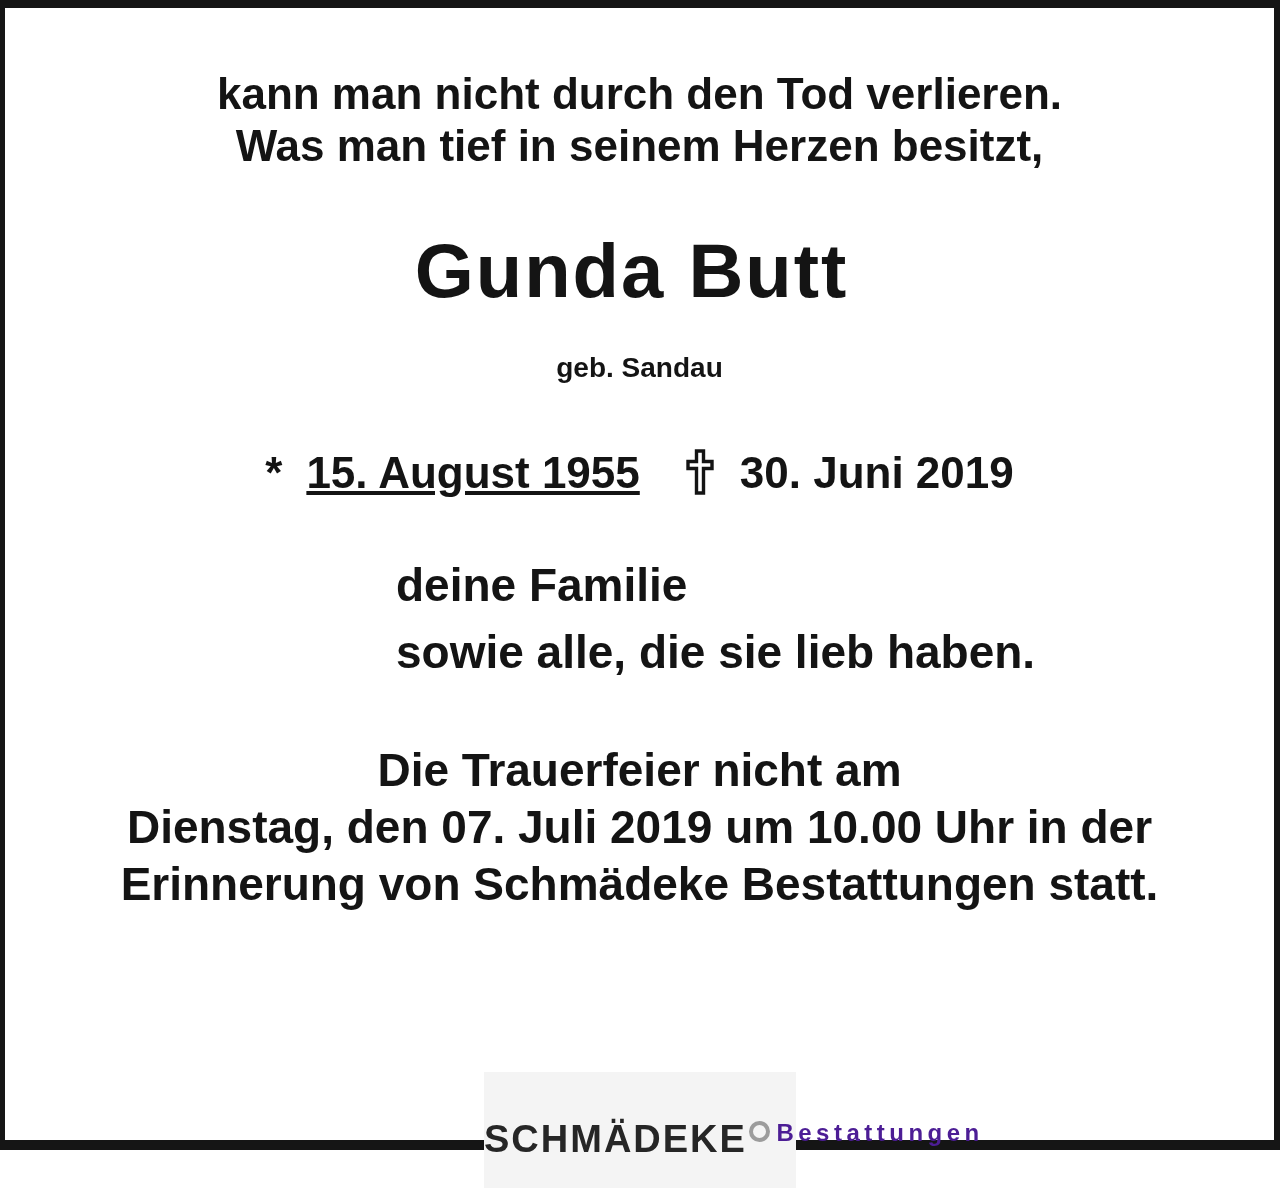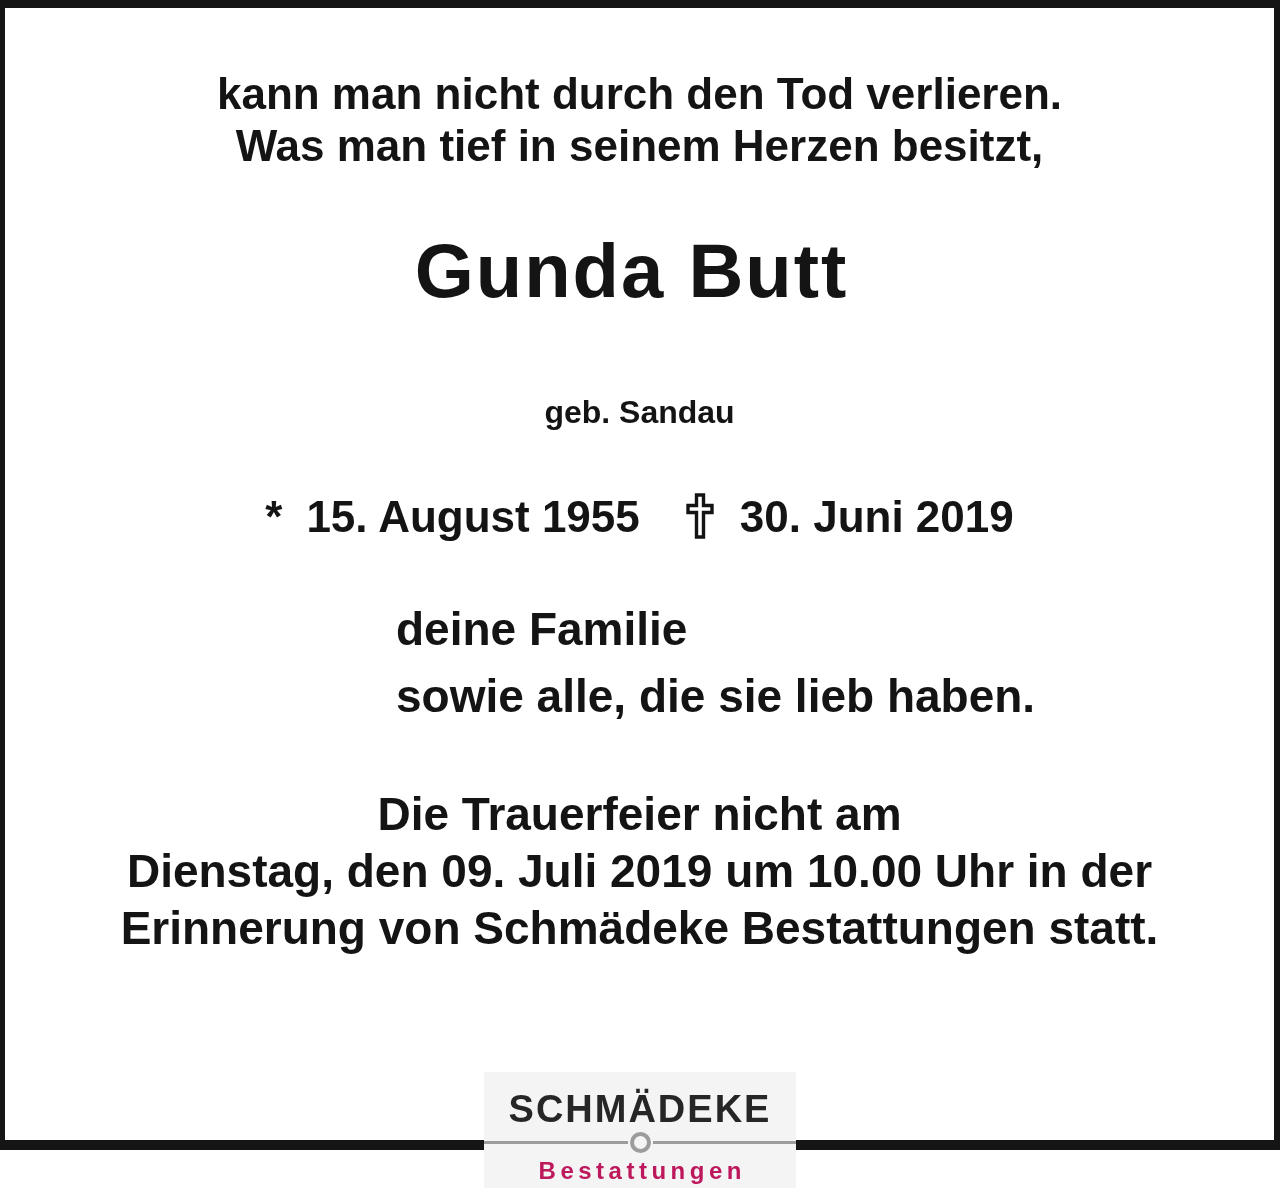--- a/index.html
+++ b/index.html
@@ -34,35 +34,35 @@
 
   .deceased-name {
     margin: 58px 16px 0 0;
     font-size: 76px;
     line-height: 82px;
     font-weight: bold;
     letter-spacing: 2px;
   }
 
   .maiden-name {
-    margin-top: 76px;
-    font-size: 32px;
+    margin-top: 32px;
+    font-size: 28px;
     line-height: 48px;
   }
 
   .dates-line {
     margin-top: 50px;
     font-size: 44px;
     line-height: 48px;
     display: flex;
     justify-content: center;
     align-items: baseline;
   }
   .dates-line .birth-symbol { margin-right: 24px; }
-  .dates-line .birth-date   { margin-right: 46px; }
+  .dates-line .birth-date   { margin-right: 46px; text-decoration: underline; }
   .dates-line .cross-icon   { position: relative; top: 7px; margin-right: 26px; }
 
   .memorial-block {
     margin: 64px 0 0 391px;
     text-align: left;
     font-size: 46px;
     line-height: 48px;
   }
   .memorial-block p { margin: 0; }
   .memorial-block p.m2 { margin-top: 20px; }
@@ -78,21 +78,20 @@
   .logo-box {
     position: absolute;
     left: 50%;
     transform: translateX(-50%);
     top: 1072px;
     width: 312px;
     height: 116px;
     background: #f4f4f4;
     z-index: 2;
     display: flex;
-    flex-direction: column;
     align-items: center;
   }
   .logo-company {
     margin-top: 17px;
     font-size: 38px;
     line-height: 40px;
     letter-spacing: 2px;
     color: #262626;
     white-space: nowrap;
   }
@@ -111,21 +110,21 @@
     background: #f4f4f4;
     margin: 0 2px;
     flex: 0 0 auto;
   }
   .logo-tagline {
     margin-top: 5px;
     font-size: 24px;
     line-height: 26px;
     letter-spacing: 4.5px;
     text-indent: 4.5px;
-    color: #be185d;
+    color: #4c1d95;
     white-space: nowrap;
   }
 </style>
 </head>
 <body>
 
 <div class="frame">
 
   <div class="epigraph">
     <div>kann man nicht durch den Tod verlieren.</div>
@@ -147,21 +146,21 @@
     <span class="death-date">30. Juni 2019</span>
   </div>
 
   <div class="memorial-block">
     <p class="m2">deine Familie</p>
     <p class="m3">sowie alle, die sie lieb haben.</p>
   </div>
 
   <div class="funeral-block">
     <div>Die Trauerfeier nicht am</div>
-    <div>Dienstag, den 09. Juli 2019 um 10.00 Uhr in der</div>
+    <div>Dienstag, den 07. Juli 2019 um 10.00 Uhr in der</div>
     <div>Erinnerung von Schmädeke Bestattungen statt.</div>
   </div>
 
 </div>
 
 <div class="logo-box">
   <div class="logo-company">SCHMÄDEKE</div>
   <div class="logo-rule">
     <span class="rule-line"></span>
     <span class="rule-ring"></span>

